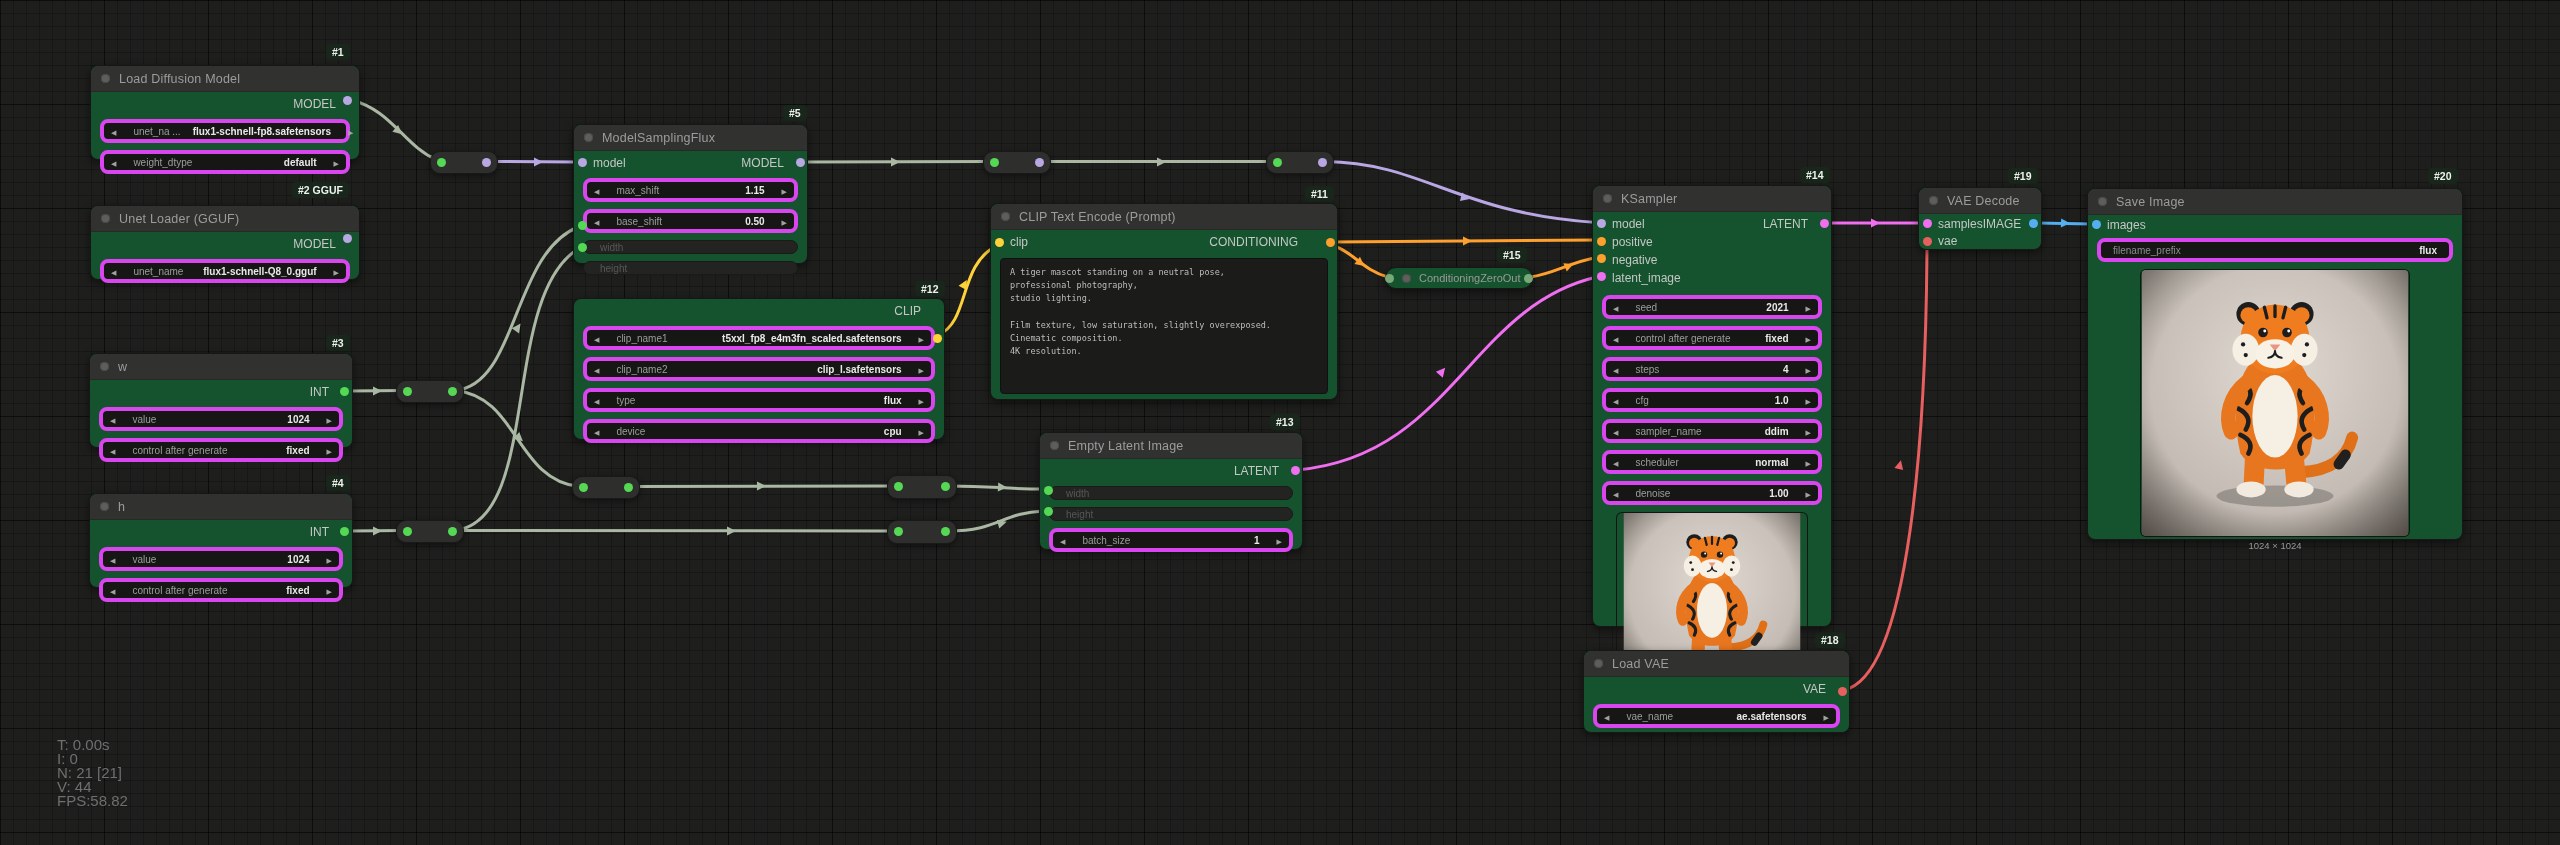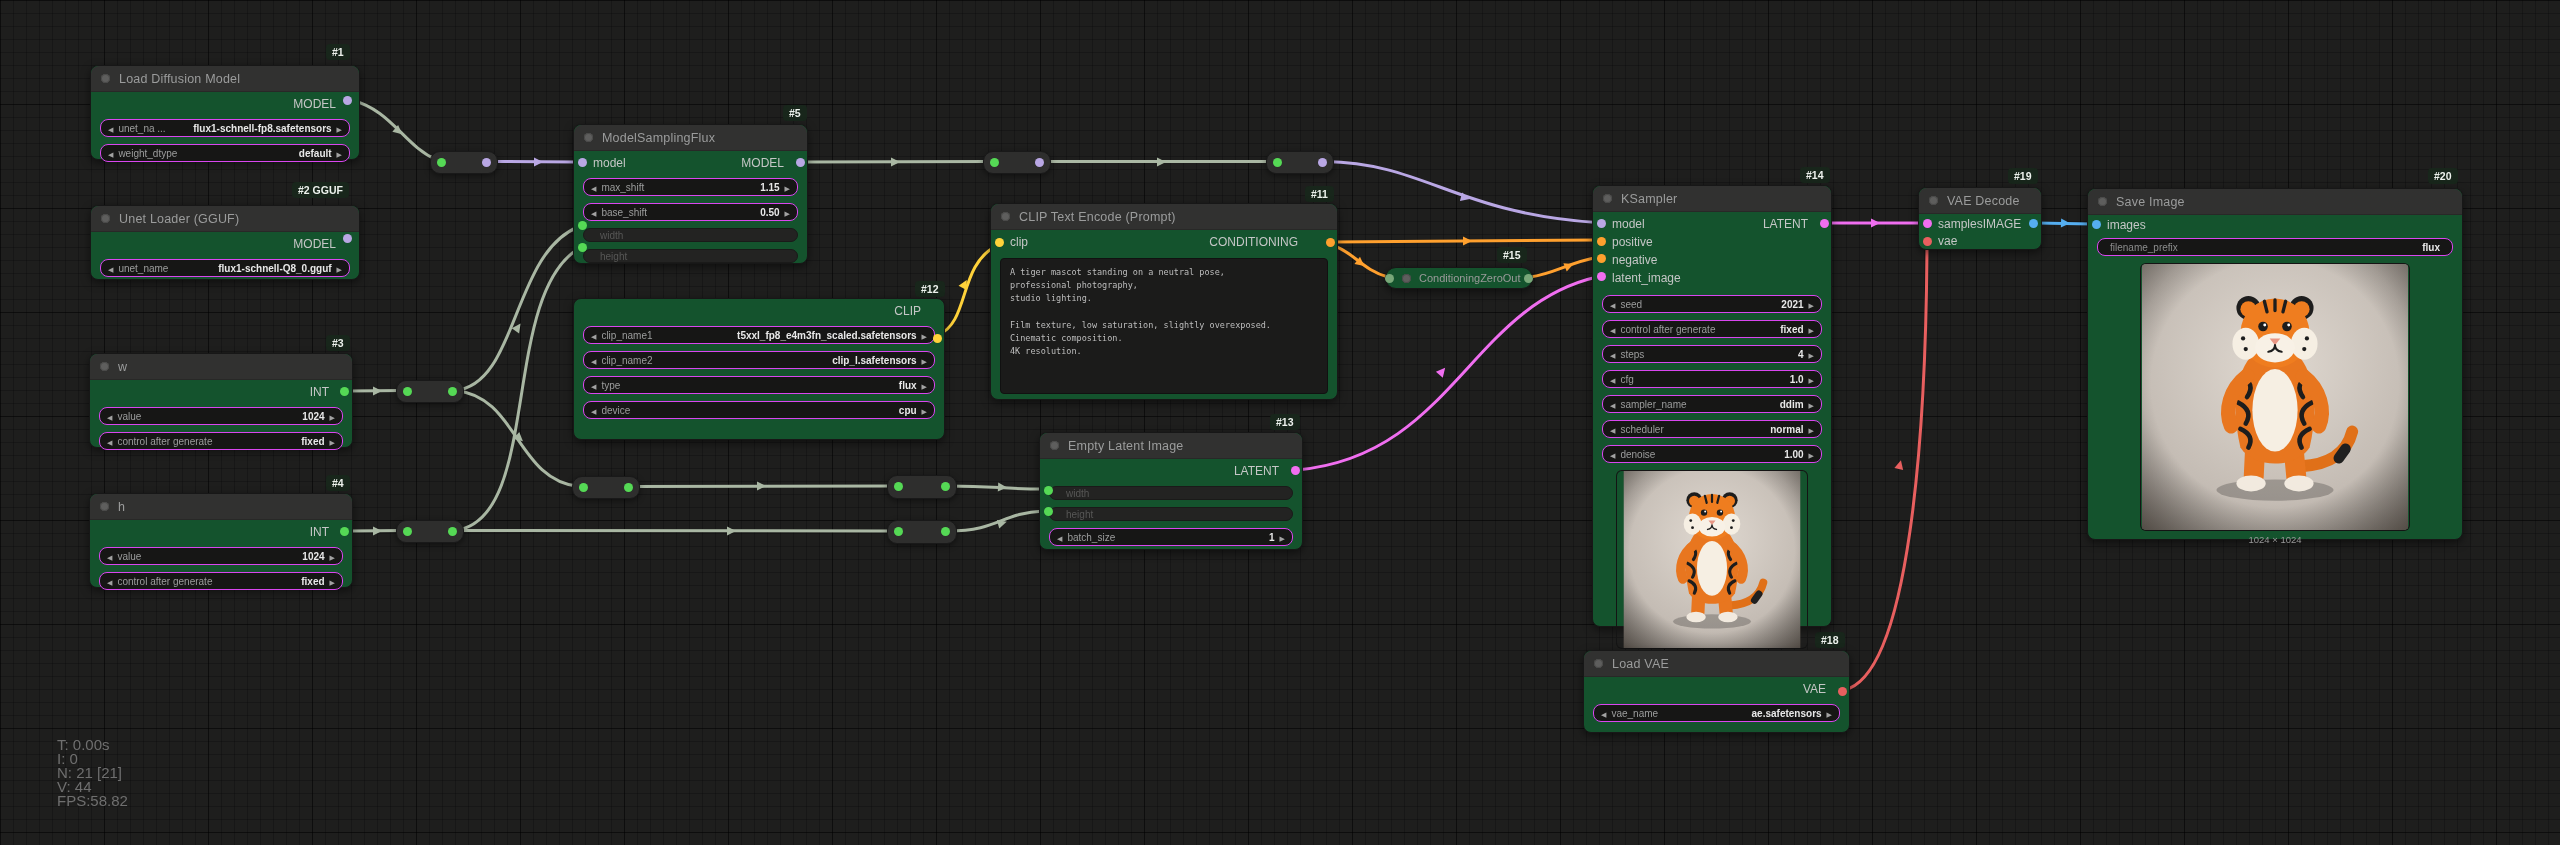--- a/index.html
+++ b/index.html
@@ -20,23 +20,23 @@
     border-radius:8px;box-shadow:0 3px 9px rgba(0,0,0,.5);box-sizing:border-box;
   }
   .hdr{height:25px;display:flex;align-items:center;padding:0 10px;
     color:#9b9c9c;font-size:12.5px;letter-spacing:.2px;
     border-bottom:1px solid rgba(0,0,0,0.18);border-radius:8px 8px 0 0;background:#313130;}
   .tdot{width:9px;height:9px;border-radius:50%;background:#5e5e5d;margin-right:9px;flex:0 0 auto;box-shadow:inset 0 0 0 1px #4a4a49;}
   .io{height:17px;display:flex;align-items:center;font-size:12px;color:#c5c6c6;
     padding:0 11px;margin-top:3px;}
   .io.out{justify-content:flex-end;}
   .io.both{justify-content:space-between;}
-  .pill{height:14px;margin:7px 9px 0;background:#161615;border:1px solid #d946ef;
+  .pill{height:14px;margin:7px 9px 0;background:#161615;border:4px solid #d946ef;
     border-radius:8px;display:flex;align-items:center;font-size:10px;color:#9c9d9d;
-    padding:8px 7px;box-sizing:border-box;}
+    padding:8px 7px;box-sizing:border-box;gap:12px;}
   .pill .lbl{margin-left:5px;white-space:nowrap;}
   .pill .val{margin-left:auto;margin-right:5px;color:#e8e8e8;font-weight:bold;white-space:nowrap;}
   .pill.field .lbl{color:#8b8c8c;}
   .arrL::before{content:'\25C0';font-size:7px;color:#a2a2a2;}
   .arrR::before{content:'\25B6';font-size:7px;color:#a2a2a2;}
   .slot{height:14px;margin:7px 9px 0;background:#232322;border:1px solid #1a1a19;
     border-radius:8px;display:flex;align-items:center;font-size:10px;color:#575756;
     padding:0 7px 0 16px;box-sizing:border-box;}
   .port{position:absolute;width:9px;height:9px;border-radius:50%;z-index:3;}
   .c-model{background:var(--c-model);} .c-int{background:var(--c-int);}

